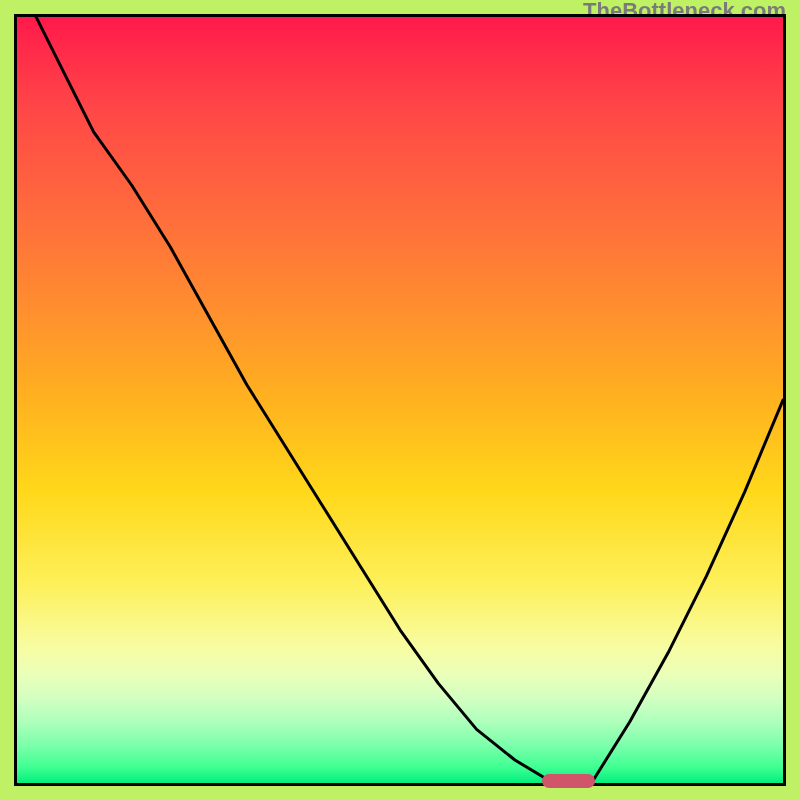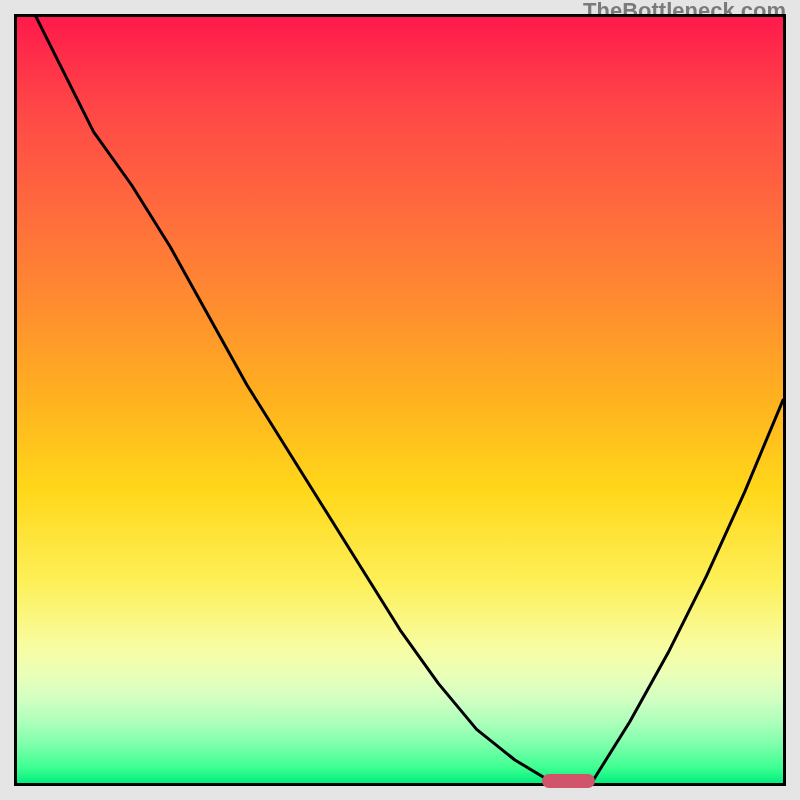--- a/index.html
+++ b/index.html
@@ -7,21 +7,21 @@
     padding: 0;
     width: 800px;
     height: 800px;
     background: #ffffff;
     overflow: hidden;
   }
   .outer {
     position: relative;
     width: 800px;
     height: 800px;
-    background: #e5e5e5;
+    background: #bef264;
   }
   .plot-frame {
     position: absolute;
     left: 14px;
     top: 14px;
     width: 772px;
     height: 772px;
     background: linear-gradient(
       to bottom,
       #ff1a4b 0%,

